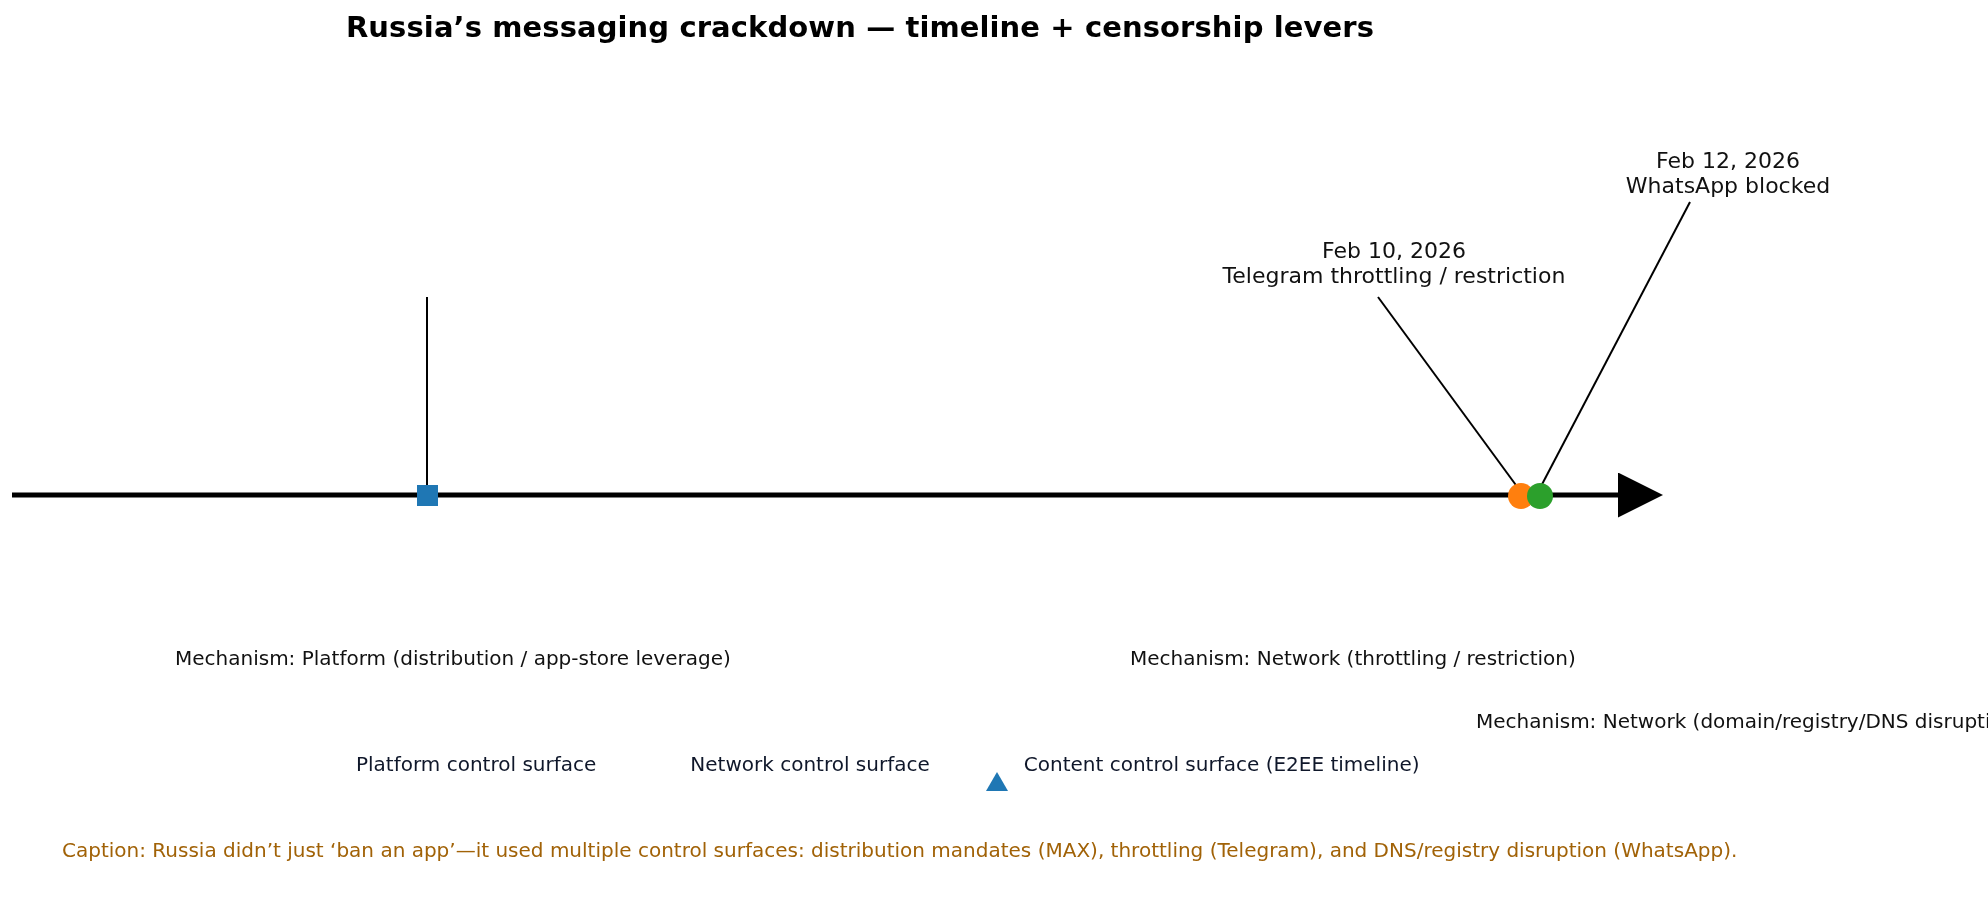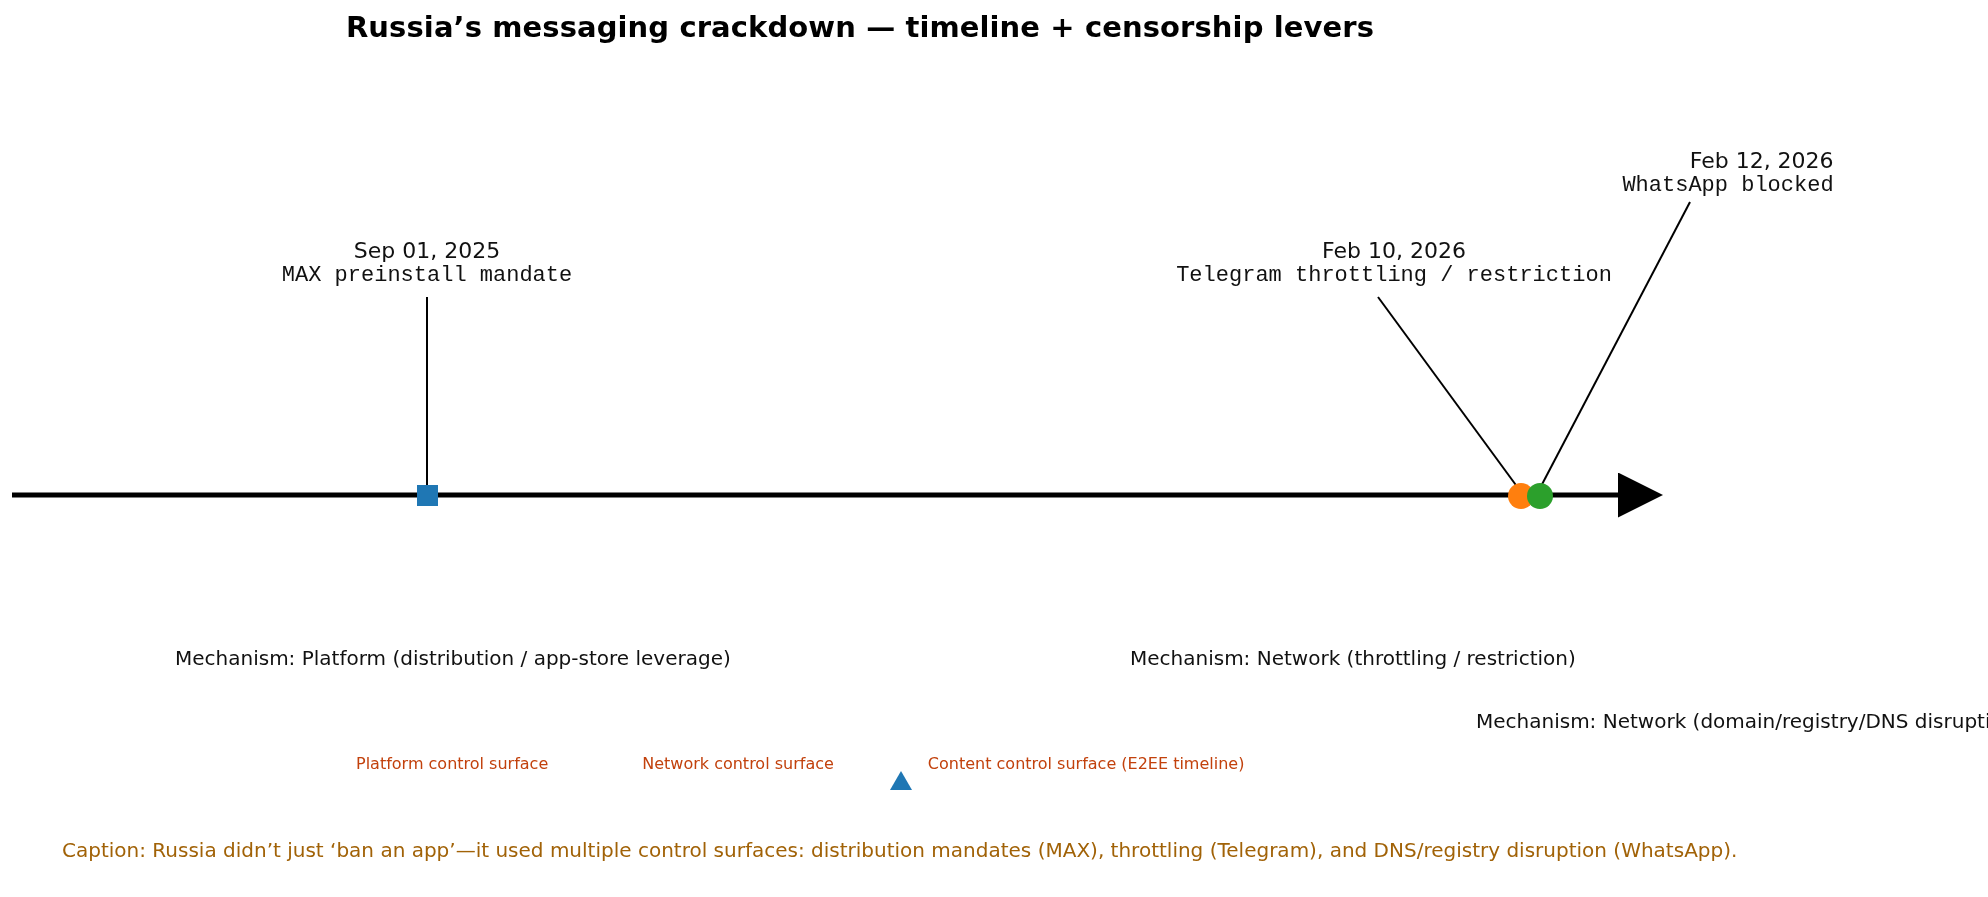--- a/index.html
+++ b/index.html
@@ -42,21 +42,21 @@
     overflow: visible;
   }
   .anno {
     position: absolute;
     font-size: 22px;
     line-height: 25px;
     color: #111111;
     white-space: nowrap;
     text-align: center;
   }
-  .anno .line2 { display: block; font-family: Liberation Mono, monospace; }
+  .anno .line2 { display: block; }
   .mech {
     position: absolute;
     font-size: 20px;
     color: #111111;
     white-space: nowrap;
   }
   .legend {
     position: absolute;
     left: 318px;
     top: 752px;
@@ -64,22 +64,22 @@
     align-items: center;
     gap: 0px;
   }
   .legend-item {
     display: flex;
     align-items: center;
     white-space: nowrap;
   }
   .legend-item + .legend-item { margin-left: 56px; }
   .legend-label {
-    font-size: 16px;
-    color: #c2410c;
+    font-size: 20px;
+    color: #0f172a;
     margin-left: 16px;
   }
   .lg-marker {
     width: 22px;
     height: 22px;
     display: inline-block;
     position: relative;
   }
   .lg-square {
     width: 18px;
@@ -130,31 +130,27 @@
 
     <line x1="1690" y1="202" x2="1538" y2="492" stroke="#000000" stroke-width="2"></line>
 
     <rect x="417" y="485" width="21" height="21" fill="#1f77b4"></rect>
 
     <circle cx="1521" cy="496" r="13" fill="#ff7f0e"></circle>
 
     <circle cx="1540" cy="496" r="13" fill="#2ca02c"></circle>
   </svg>
 
-  <div class="anno" style="left:427px; top:238px; transform:translateX(-50%);">
-    <span>Sep 01, 2025</span>
-    <span class="line2">MAX preinstall mandate</span>
-  </div>
 
   <div class="anno" style="left:1394px; top:238px; transform:translateX(-50%);">
     <span>Feb 10, 2026</span>
     <span class="line2">Telegram throttling / restriction</span>
   </div>
 
-  <div class="anno" style="left:1728px; top:148px; transform:translateX(-50%);text-align:right;">
+  <div class="anno" style="left:1728px; top:148px; transform:translateX(-50%);">
     <span>Feb 12, 2026</span>
     <span class="line2">WhatsApp blocked</span>
   </div>
 
   <div class="mech" style="left:175px; top:646px;">Mechanism: Platform (distribution / app-store leverage)</div>
 
   <div class="mech" style="left:1130px; top:646px;">Mechanism: Network (throttling / restriction)</div>
 
   <div class="mech" style="left:1476px; top:709px;">Mechanism: Network (domain/registry/DNS disruption)</div>
 

